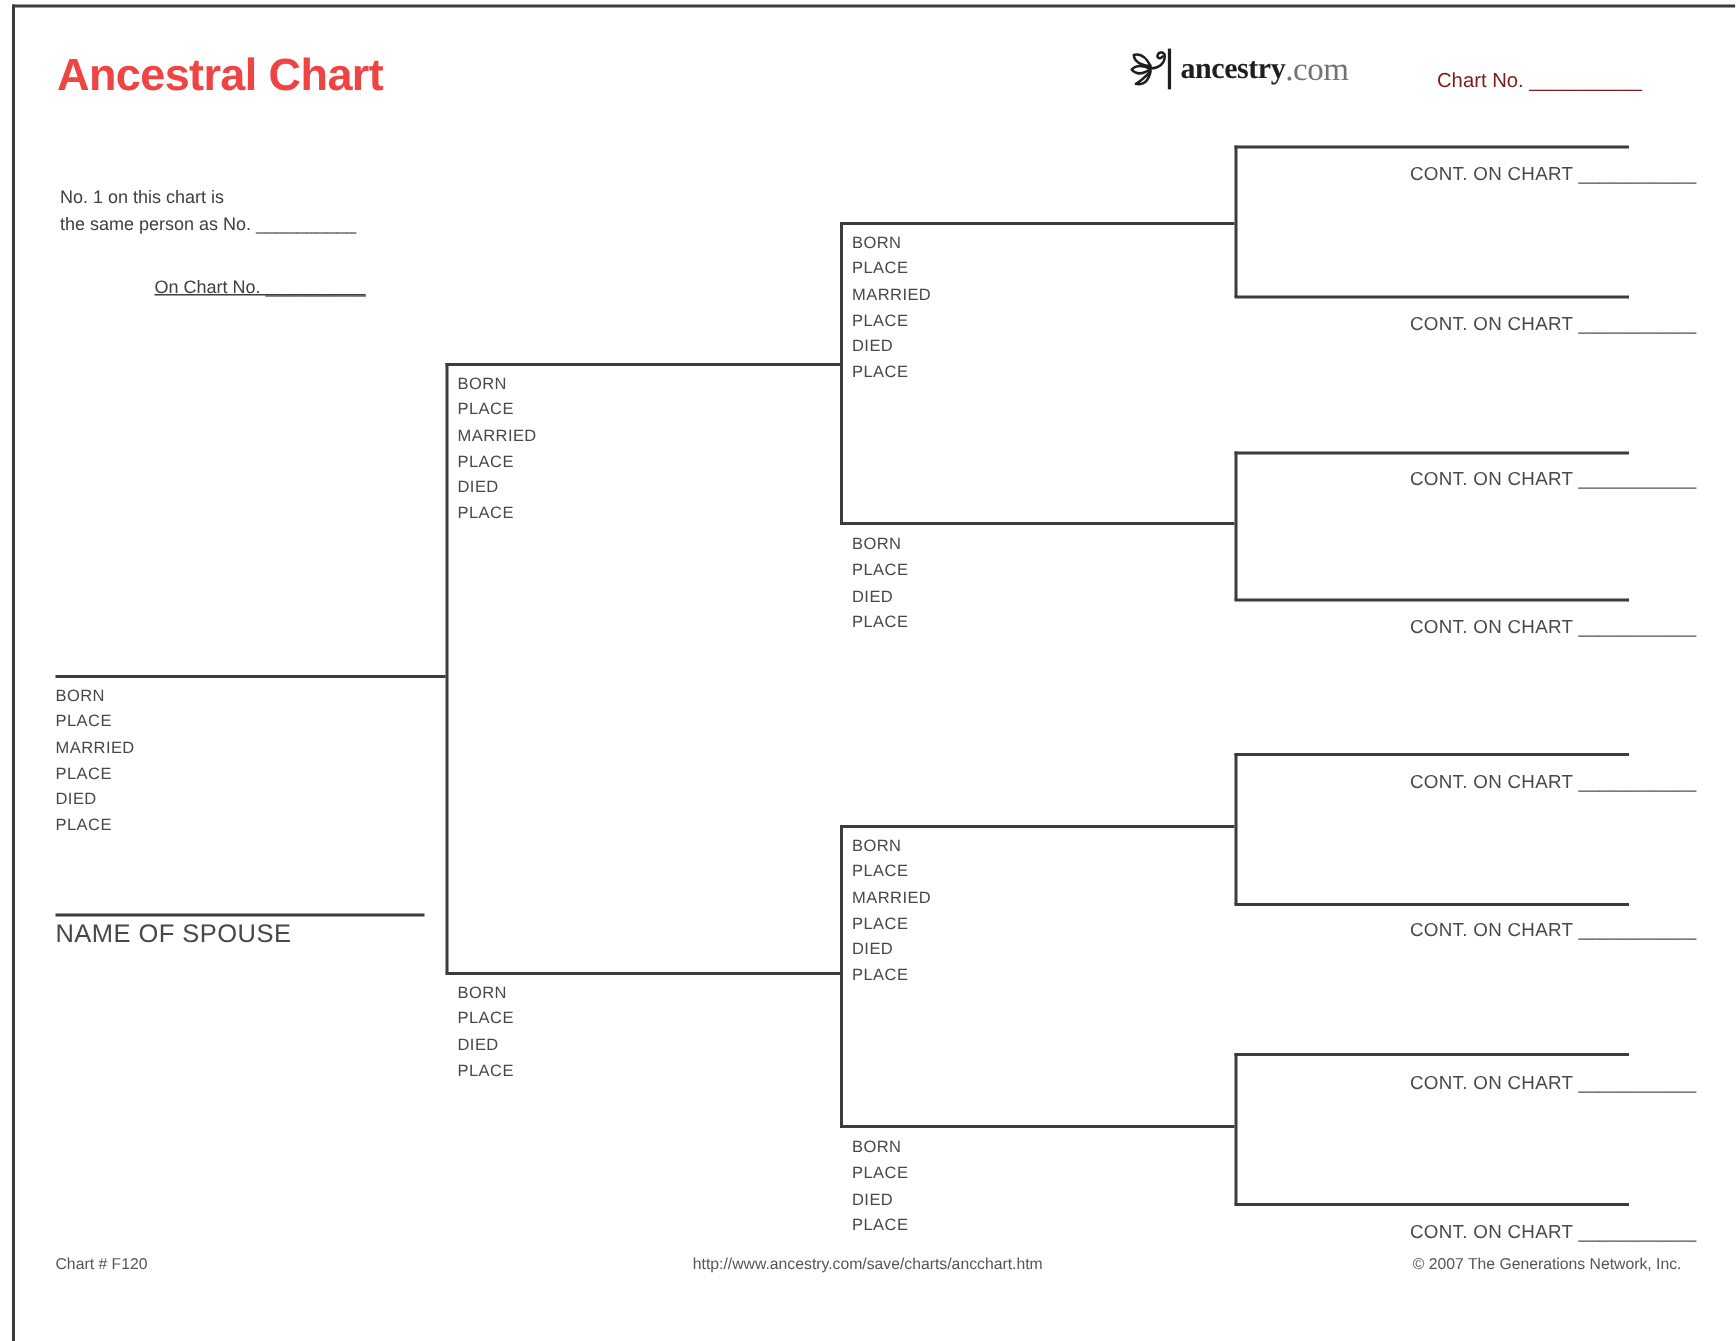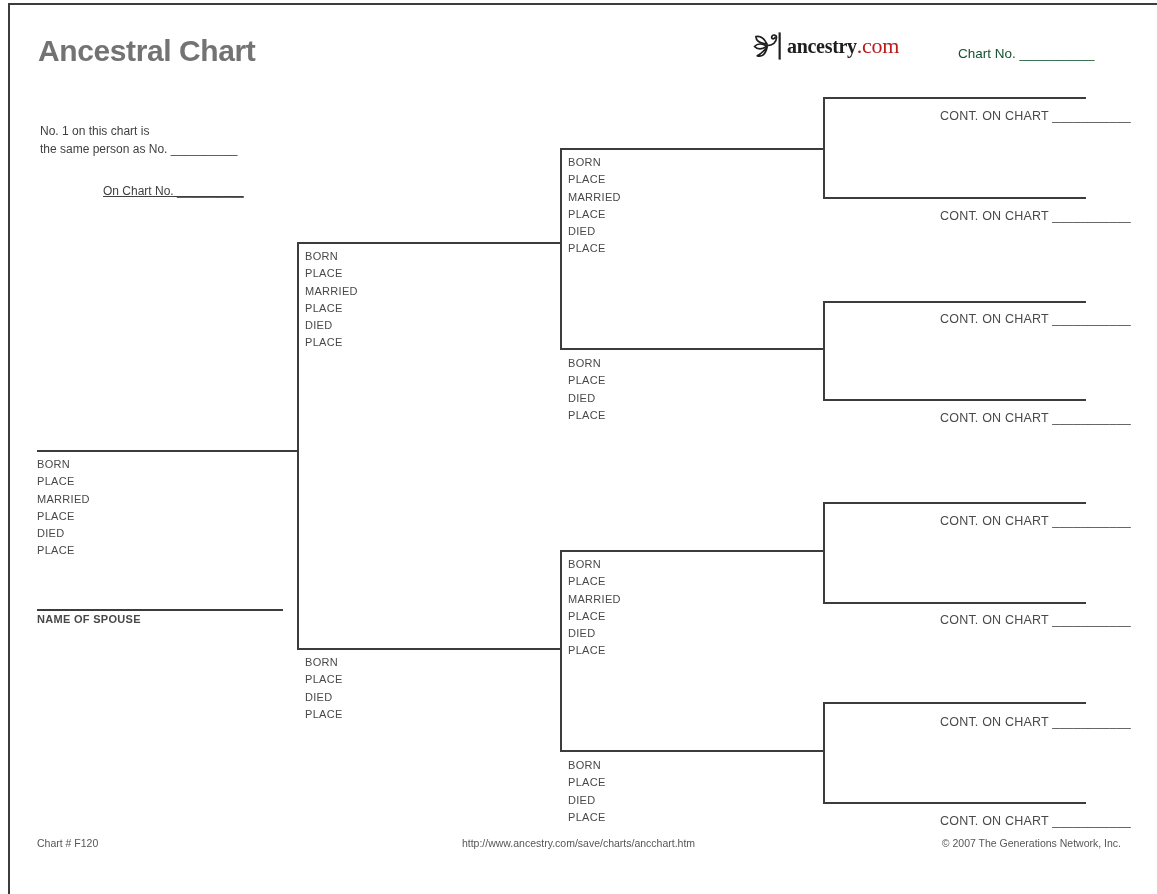--- a/index.html
+++ b/index.html
@@ -6,43 +6,43 @@
   .page{
     position:relative;width:1157px;height:894px;background:#ffffff;
     font-family:"Liberation Sans", sans-serif;overflow:hidden;
     color:#4a4a4a;
   }
   .border-top{position:absolute;left:8px;top:3px;right:0;height:1.6px;background:#3c3c3c;}
   .border-left{position:absolute;left:8px;top:3px;bottom:0;width:1.6px;background:#3c3c3c;}
 
   .title{
     position:absolute;left:38px;top:34px;margin:0;
-    font-size:30px;font-weight:700;color:#737373;letter-spacing:-0.4px;
+    font-size:30px;font-weight:700;color:#ef4444;letter-spacing:-0.4px;
   }
 
   .logo{position:absolute;left:753px;top:31px;display:flex;align-items:center;}
   .logo svg{display:block;margin-right:2px;}
   .logo .brand{font-family:"Liberation Serif", serif;font-weight:700;font-size:20px;color:#1e1e1e;letter-spacing:-0.3px;}
-  .logo .tld{font-family:"Liberation Serif", serif;font-weight:400;font-size:22px;color:#b91c1c;letter-spacing:-0.3px;}
+  .logo .tld{font-family:"Liberation Serif", serif;font-weight:400;font-size:22px;color:#737373;letter-spacing:-0.3px;}
 
-  .chart-no{position:absolute;left:958px;top:46px;font-size:13.5px;color:#14532d;}
+  .chart-no{position:absolute;left:958px;top:46px;font-size:13.5px;color:#7f1d1d;}
 
   .intro{position:absolute;left:40px;top:123px;font-size:12px;line-height:17.5px;color:#3f3f3f;}
   .intro .line3{margin-top:25px;padding-left:63px;text-decoration:underline;}
 
   .hl{position:absolute;height:1.5px;background:#3c3c3c;}
   .vl{position:absolute;width:1.5px;background:#3c3c3c;}
 
   .fields{
     position:absolute;font-size:11px;line-height:17.3px;
     color:#484848;letter-spacing:0.3px;
   }
   .spouse{
-    position:absolute;left:37px;top:613px;font-size:11px;
-    color:#484848;letter-spacing:0.3px;font-weight:bold;
+    position:absolute;left:37px;top:613px;font-size:17px;
+    color:#484848;letter-spacing:0.3px;
   }
   .cont{
     position:absolute;left:940px;font-size:12.5px;color:#494949;letter-spacing:0.2px;
     white-space:nowrap;
   }
 
   .footer{position:absolute;left:0;right:0;top:837px;font-size:10.5px;color:#565656;}
   .footer .f-left{position:absolute;left:37px;top:0;}
   .footer .f-center{position:absolute;left:50%;transform:translateX(-50%);top:0;}
   .footer .f-right{position:absolute;right:36px;top:0;}

